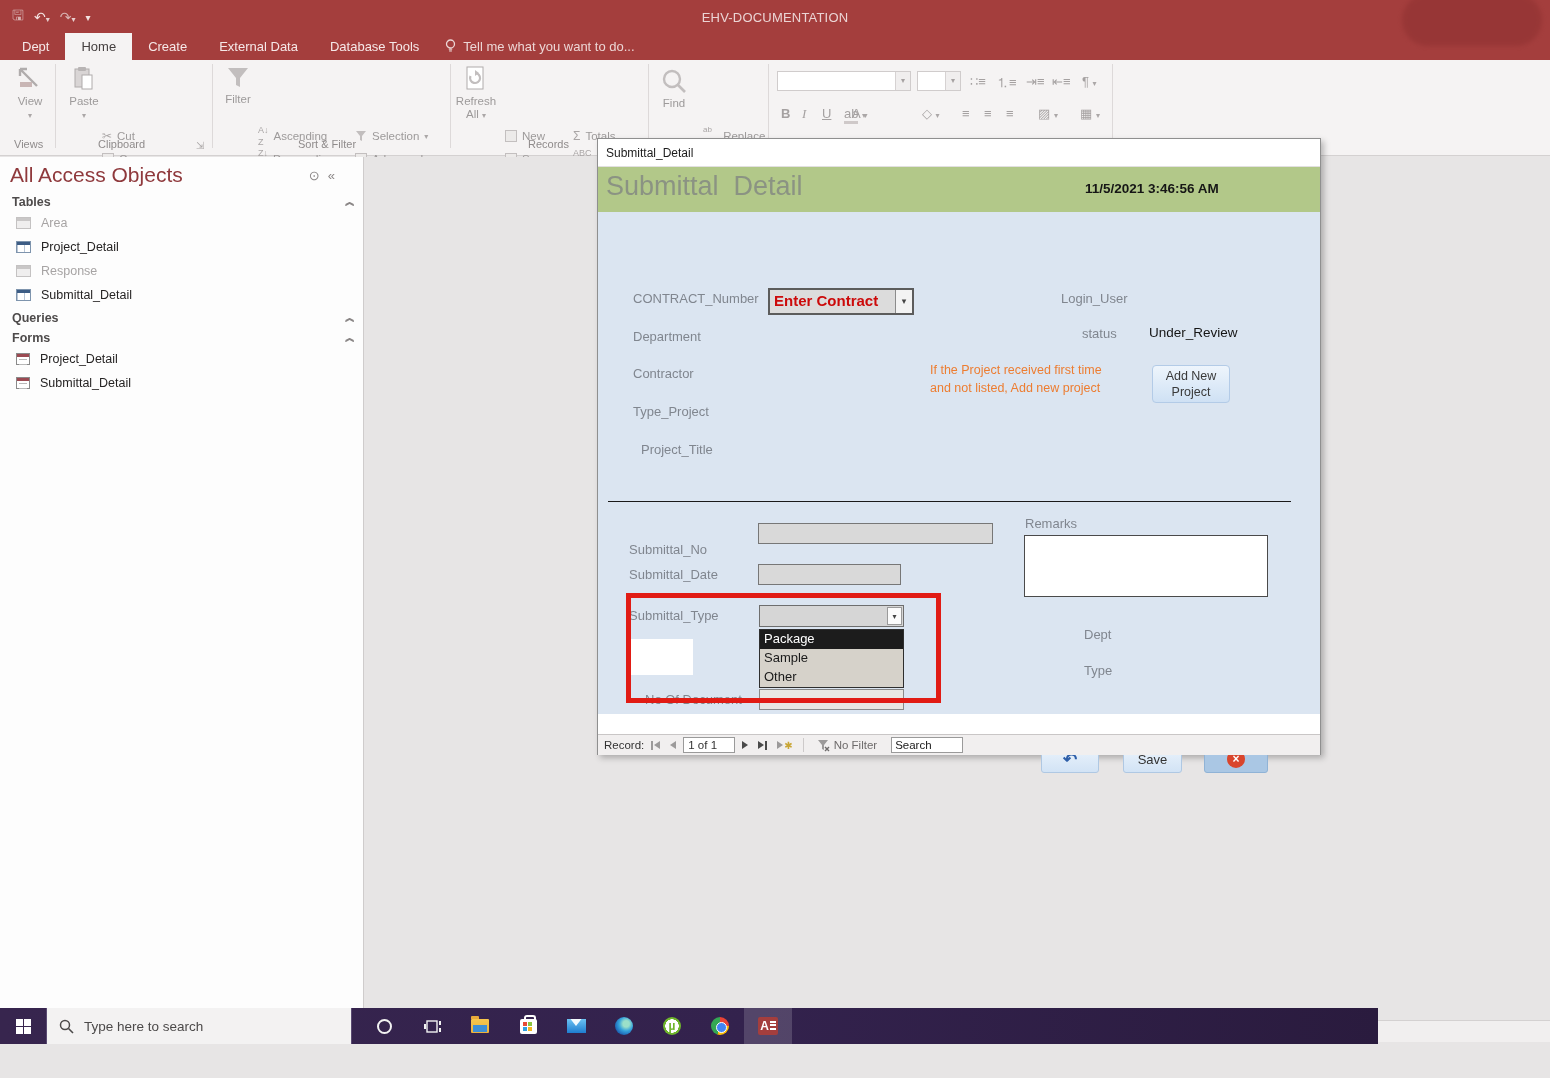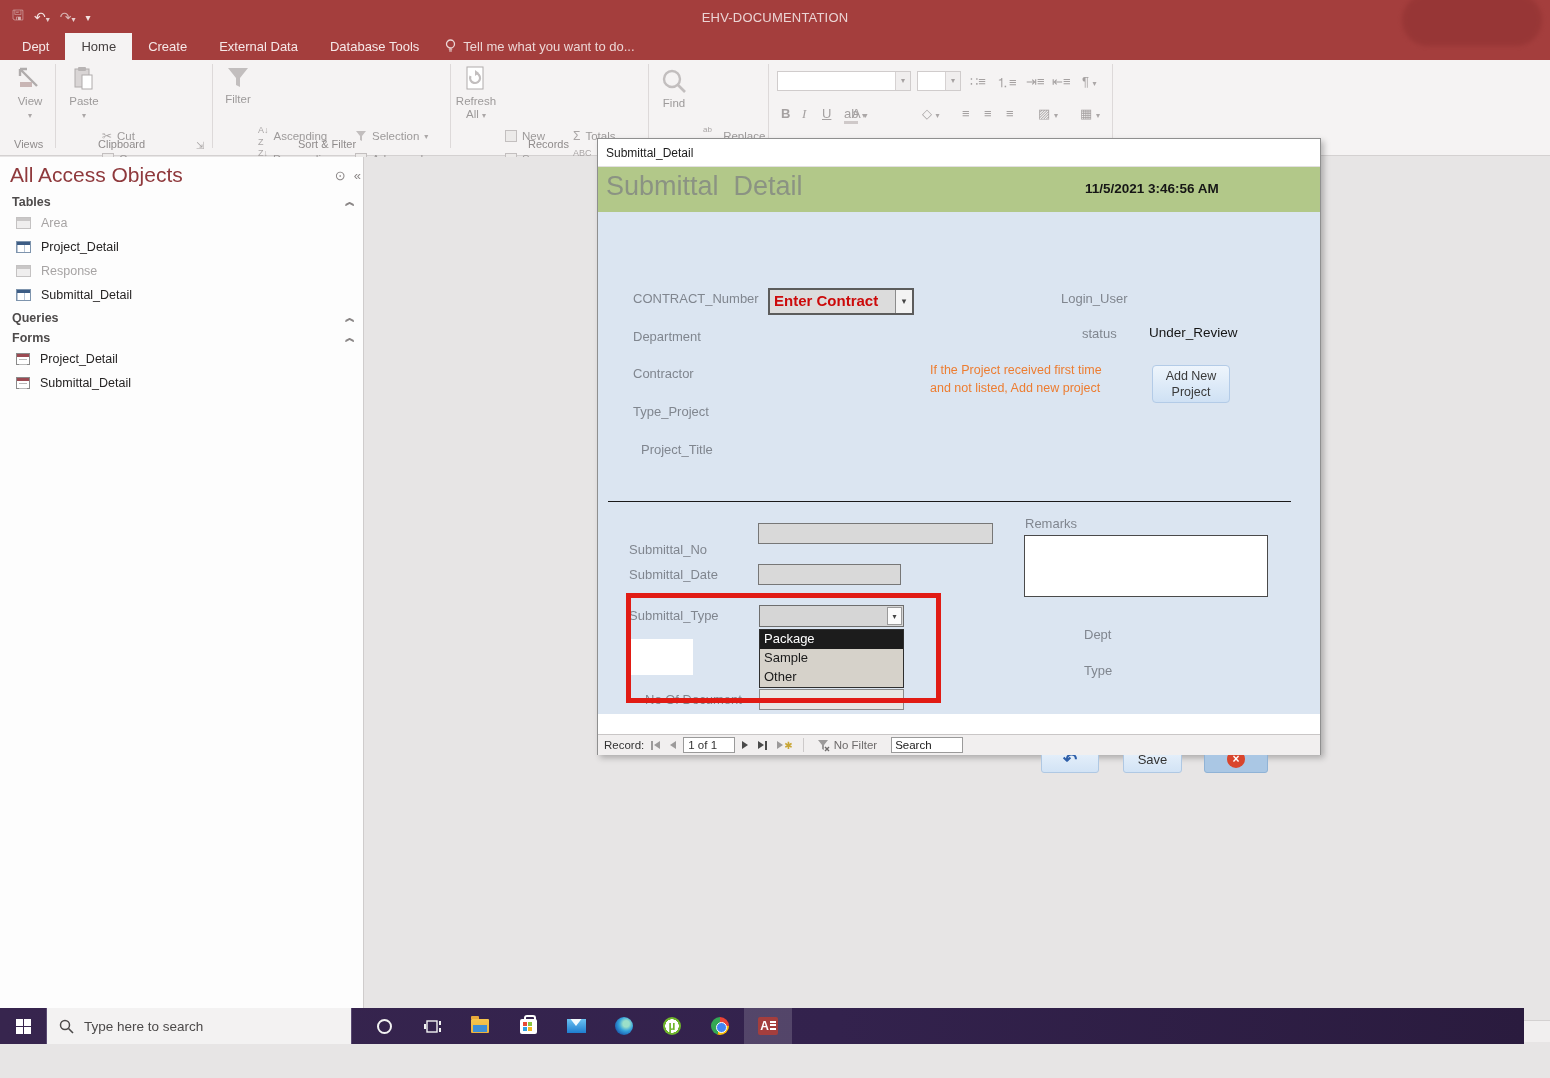--- a/index.html
+++ b/index.html
@@ -29,21 +29,21 @@
   .mi { display:inline-block; width:12px; height:12px; border:1px solid #c3bfbf; background:#eceae9; }
   .gly { color:#a9a5a5; font-size:12px; line-height:12px; }
   .car { font-size:8px; color:#aba7a7; }
   .combo-empty { position:absolute; height:20px; background:#fff; border:1px solid #d0cccc; }
   .combo-empty .cbtn { position:absolute; right:0; top:0; width:15px; height:18px; background:#f0eeee; border-left:1px solid #d6d2d2; text-align:center; font-size:8px; color:#a5a1a1; line-height:18px; }
   .fmt { position:absolute; font-size:13px; color:#a5a1a1; }
 
   
   #workspace { left:0; top:157px; width:1550px; height:863px; background:#e7e5e5; }
   #sidebar { left:0; top:0; width:364px; height:863px; background:#fdfdfd; border-right:1px solid #cfcccc; }
-  #sb-title { display:flex; align-items:center; padding:6px 2px 4px 10px; }
+  #sb-title { display:flex; align-items:center; padding:6px 28px 4px 10px; }
   #sb-title .t { color:#8f393c; font-size:21px; flex:1; }
   #sb-title .ic { color:#8a8686; font-size:13px; margin-left:8px; }
   #sb-search { margin:2px 6px 6px 6px; position:relative; }
   #sb-search input { width:100%; height:19px; border:1px solid #c6c3c3; font-size:11.5px; padding:0 22px 0 6px; font-family:"Liberation Sans",sans-serif; }
   #sb-search input::placeholder { font-style:italic; color:#6d6a6a; }
   #sb-search .mag { position:absolute; right:4px; top:2px; }
   .sb-sec { display:flex; align-items:center; padding:4px 10px 2px 12px; font-size:12.5px; font-weight:bold; color:#4e4b4b; }
   .sb-sec .chev { margin-left:auto; color:#8a8686; font-size:10px; letter-spacing:-2px; }
   .sb-item { display:flex; align-items:center; gap:10px; padding:4px 10px 4px 16px; font-size:12.5px; color:#262424; height:24px; }
   .sb-item.dim { color:#a7a4a4; }
@@ -54,21 +54,21 @@
   .sb-item.dim .tblico { border-color:#c4c2c2; background:linear-gradient(#c9c7c7 0 3px, #efeeee 3px); }
   .qryico { width:16px; height:13px; position:relative; }
   .qryico:before, .qryico:after { content:""; position:absolute; width:11px; height:9px; border:1px solid #7e94ad; background:linear-gradient(#3d5d85 0 2px,#fff 2px); }
   .qryico:before { left:0; top:0; }
   .qryico:after { left:5px; top:4px; }
   .frmico { width:14px; height:12px; border:1px solid #8a8a8a; background:linear-gradient(#9b4a52 0 3px,#fff 3px); position:relative; }
   .frmico:after { content:""; position:absolute; left:2px; top:5px; width:8px; height:4px; border-top:1px solid #b9b9b9; border-bottom:1px solid #b9b9b9; }
 
   
   #statusbar { left:0; top:1020px; width:1550px; height:22px; background:#f1efef; border-top:1px solid #d4d1d1; font-size:12px; color:#4c4949; display:flex; align-items:center; padding:0 10px; }
-  #taskbar { left:0; top:1008px; width:1524px; height:36px; background:linear-gradient(90deg,#37254e,#33224d 55%,#2a1b3e); display:flex; align-items:center; }
+  #taskbar { left:0; top:1008px; width:1378px; height:36px; background:linear-gradient(90deg,#37254e,#33224d 55%,#2a1b3e); display:flex; align-items:center; }
   #start { width:46px; height:36px; display:flex; align-items:center; justify-content:center; }
   #start .w { display:grid; grid-template-columns:7px 7px; grid-template-rows:7px 7px; gap:1px; }
   #start .w i { background:#fff; }
   #tb-search { width:306px; height:36px; background:#f3f2f2; display:flex; align-items:center; gap:10px; padding:0 12px; border:1px solid #5a4a72; border-top:none; border-bottom:none; }
   #tb-search span { font-size:13.5px; color:#4c4a4a; }
   .tbico { width:48px; height:36px; display:flex; align-items:center; justify-content:center; }
   .tbico.active { background:rgba(255,255,255,.16); }
   .ring { width:15px; height:15px; border:2px solid #f2f2f2; border-radius:50%; }
   .folder { width:18px; height:14px; background:linear-gradient(#f7c64c,#eeb23c); border-radius:1px; position:relative; }
   .folder:before { content:""; position:absolute; left:0; top:-3px; width:8px; height:3px; background:#e8a93a; border-radius:1px 1px 0 0; }

